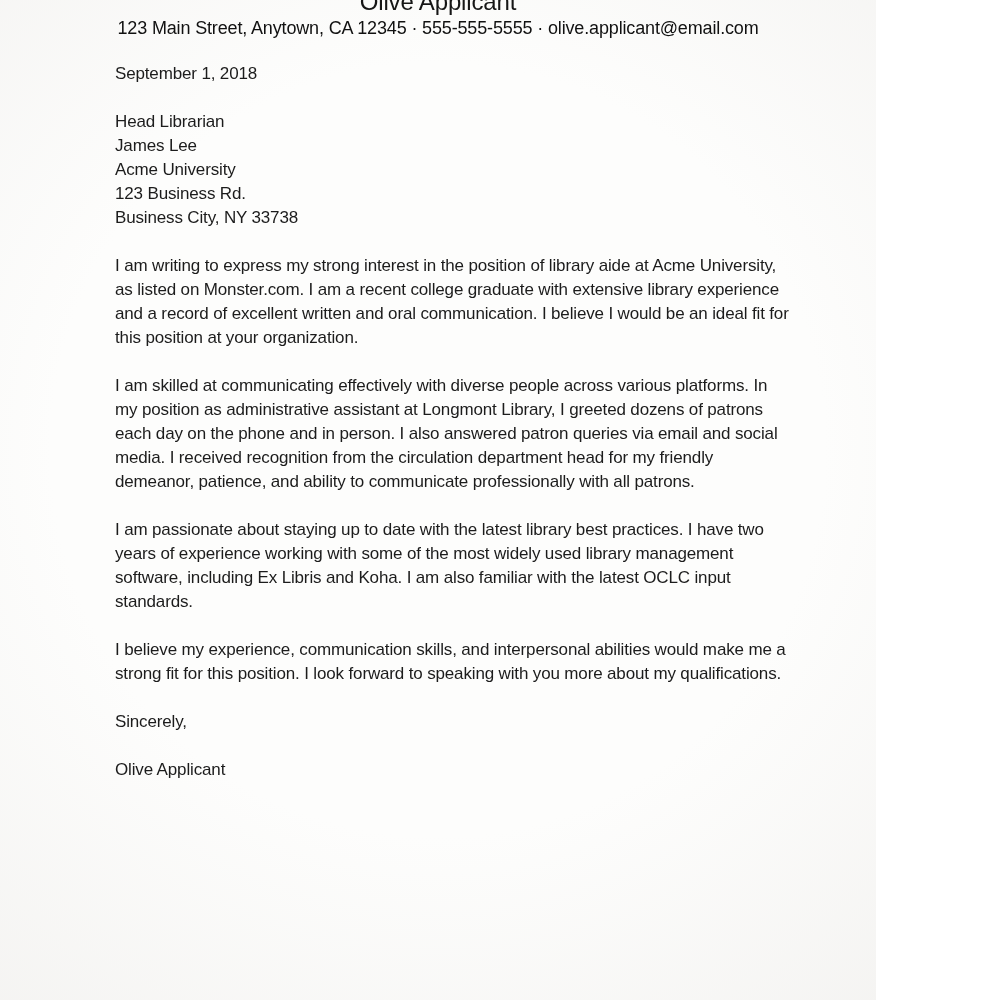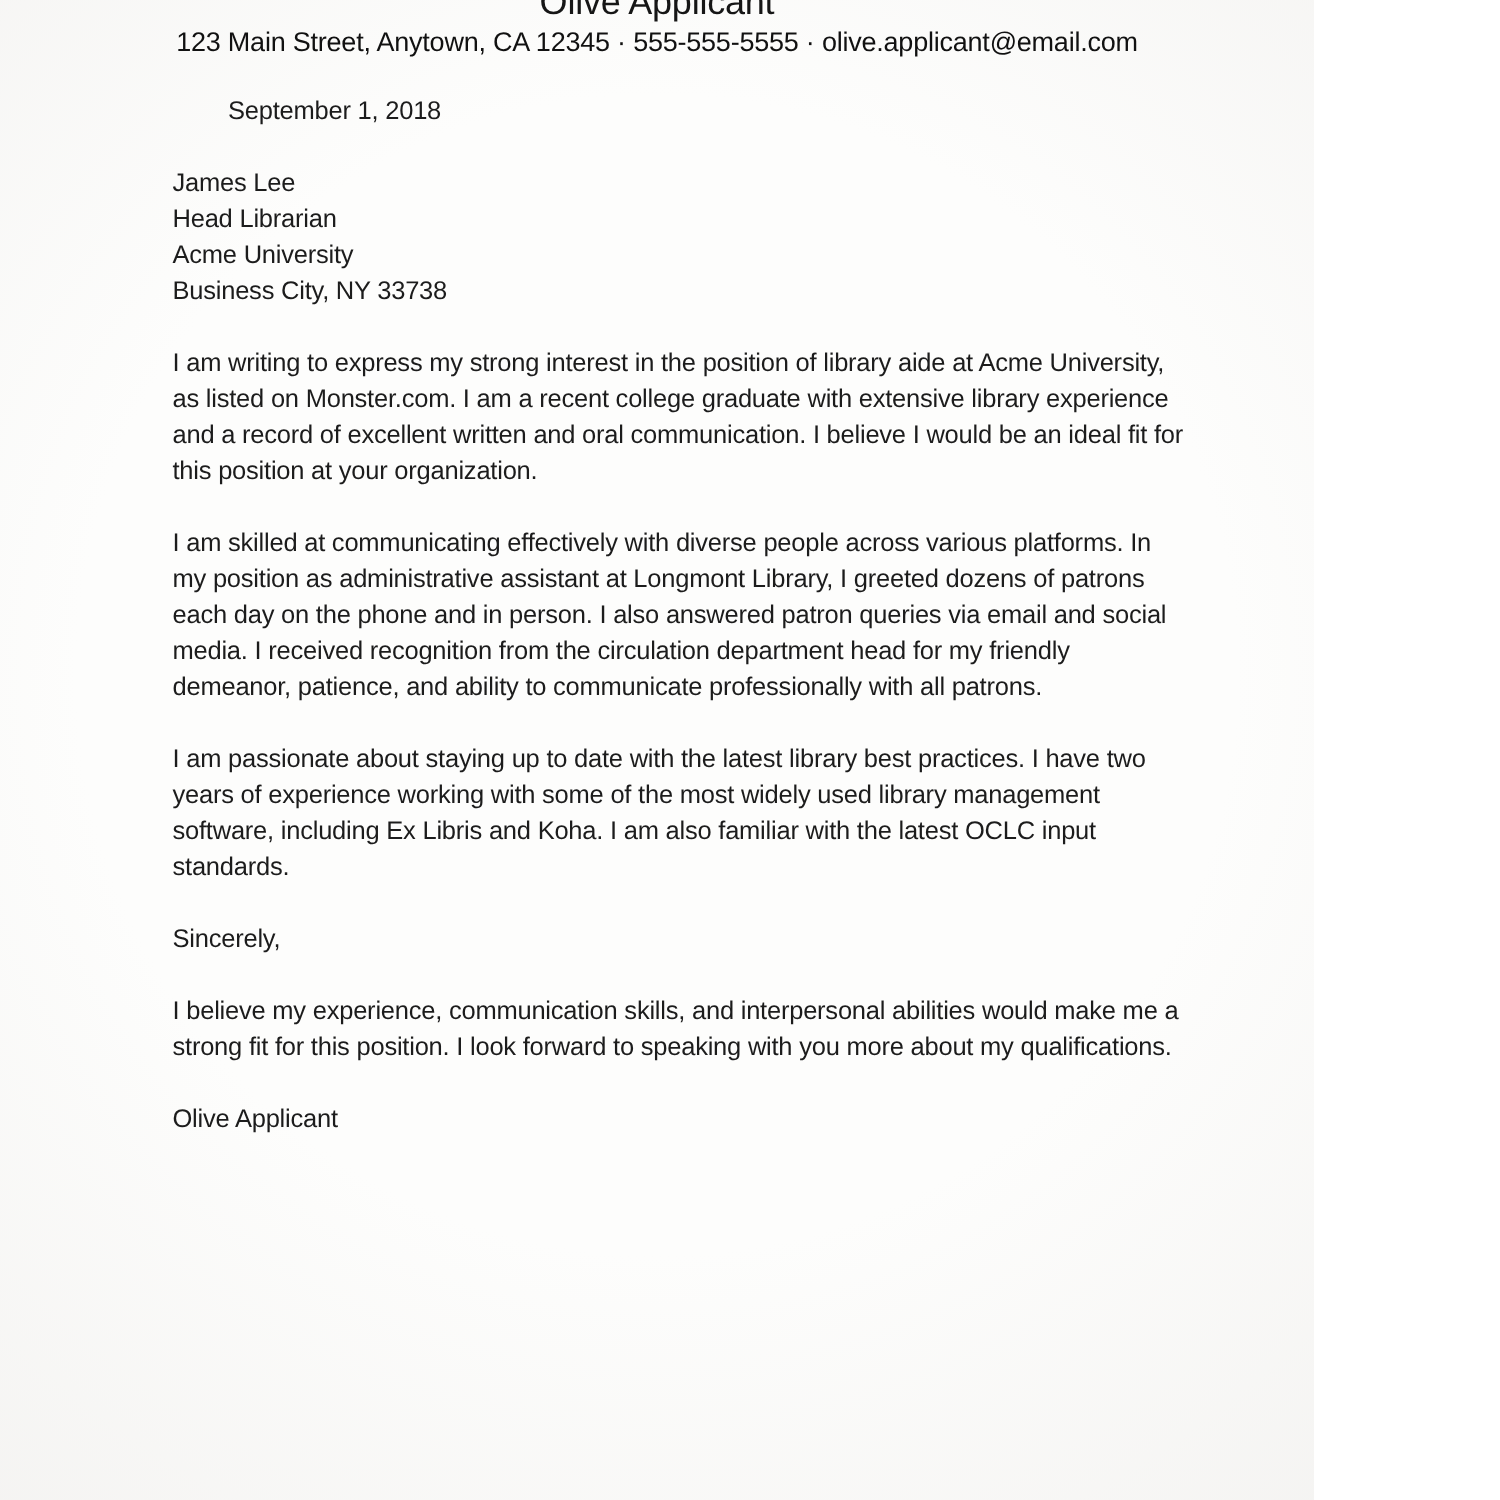--- a/index.html
+++ b/index.html
@@ -34,50 +34,51 @@
     color: #111111;
   }
   .letter-body {
     margin-left: 115px;
     margin-right: 85px;
     font-size: 17px;
     line-height: 24px;
     letter-spacing: -0.15px;
     color: #1c1c1c;
   }
-  .date-line { margin-top: 44px; margin-left: 37px; }
+  .date-line { margin-top: 44px; }
   .recipient-block { margin-top: 24px; }
   .letter-body p { margin-top: 24px; }
 </style>
 </head>
 <body>
 
 <div class="canvas">
 
   <header class="letter-header">
     <div class="applicant-name">Olive Applicant</div>
     <div class="contact-line">123 Main Street, Anytown, CA 12345 · 555-555-5555 · olive.applicant@email.com</div>
   </header>
 
   <main class="letter-body">
 
     <p class="date-line">September 1, 2018</p>
 
     <div class="recipient-block">
+      <div>Head Librarian</div>
       <div>James Lee</div>
-      <div>Head Librarian</div>
       <div>Acme University</div>
+      <div>123 Business Rd.</div>
       <div>Business City, NY 33738</div>
     </div>
 
 
     <p>I am writing to express my strong interest in the position of library aide at Acme University, as listed on Monster.com. I am a recent college graduate with extensive library experience and a record of excellent written and oral communication. I believe I would be an ideal fit for this position at your organization.</p>
     <p>I am skilled at communicating effectively with diverse people across various platforms. In my position as administrative assistant at Longmont Library, I greeted dozens of patrons each day on the phone and in person. I also answered patron queries via email and social media. I received recognition from the circulation department head for my friendly demeanor, patience, and ability to communicate professionally with all patrons.</p>
     <p>I am passionate about staying up to date with the latest library best practices. I have two years of experience working with some of the most widely used library management software, including Ex Libris and Koha. I am also familiar with the latest OCLC input standards.</p>
+    <p>I believe my experience, communication skills, and interpersonal abilities would make me a strong fit for this position. I look forward to speaking with you more about my qualifications.</p>
+
     <p>Sincerely,</p>
-
-    <p>I believe my experience, communication skills, and interpersonal abilities would make me a strong fit for this position. I look forward to speaking with you more about my qualifications.</p>
 
 
     <p>Olive Applicant</p>
 
   </main>
 </div>
 
 </body></html>

